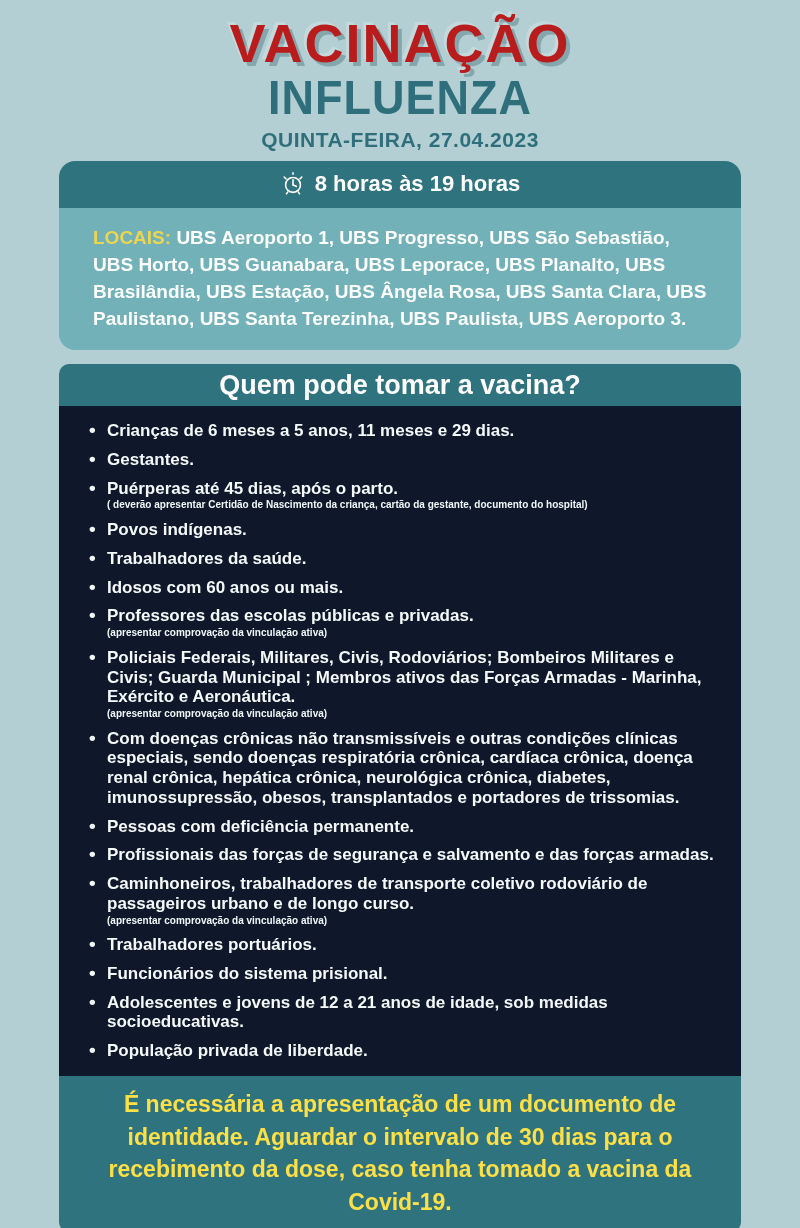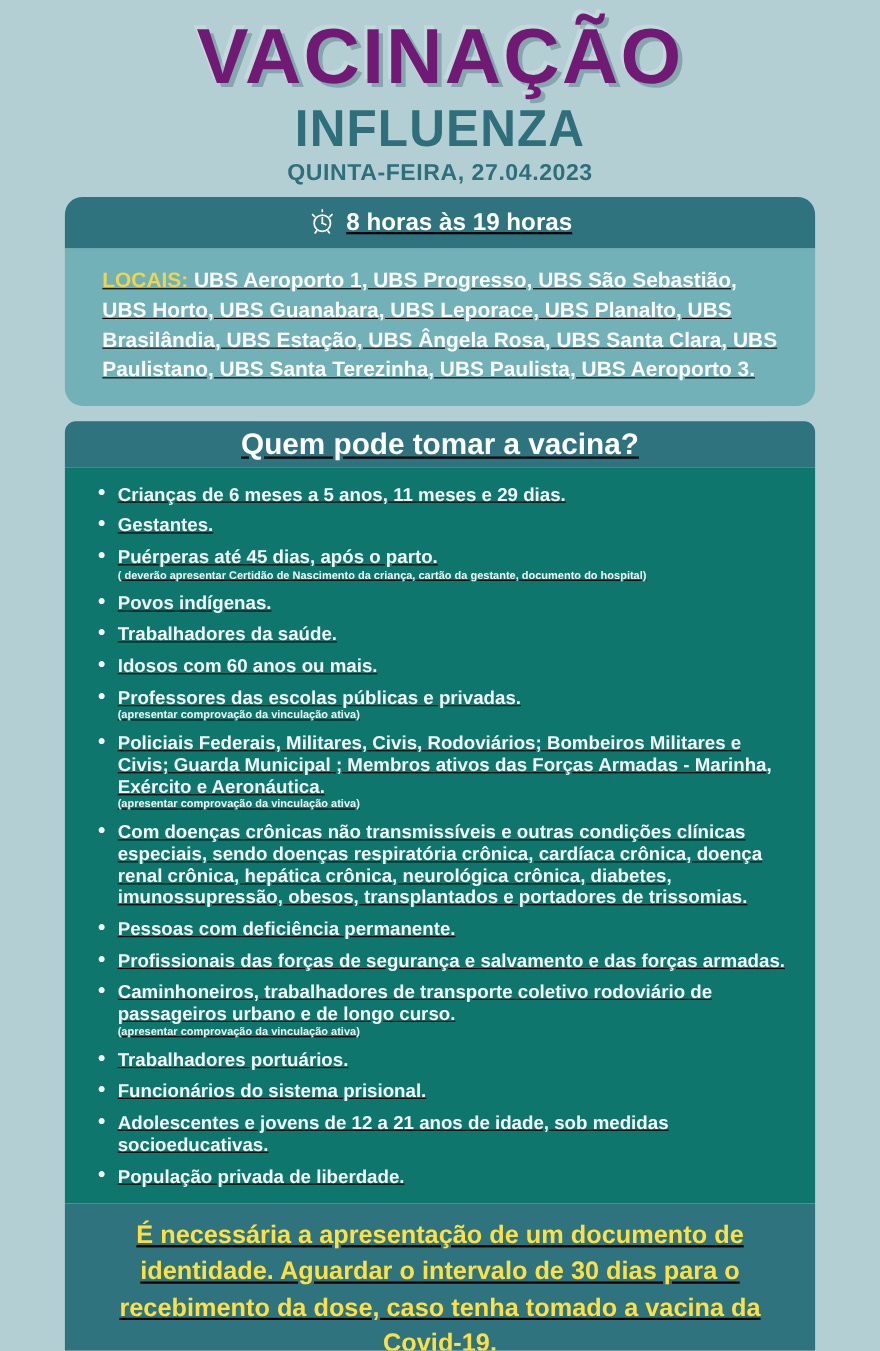--- a/index.html
+++ b/index.html
@@ -8,35 +8,35 @@
     position:relative;
     width:800px; height:1228px;
     margin:0 auto;
     background:#b3cfd3;
     font-family:"Liberation Sans", sans-serif;
     overflow:hidden;
   }
   
   .hd{ text-align:center; padding-top:14px; }
   .title{
-    font-size:71px; font-weight:900; letter-spacing:2px;
-    color:#701a75; line-height:1.08;
+    font-size:54px; font-weight:900; letter-spacing:2px;
+    color:#b91c1c; line-height:1.08;
     text-shadow:-3px -3px 0 rgba(255,255,255,.22), 4px 4px 0 rgba(23,77,88,.30);
   }
   .subtitle{
     font-size:45px; font-weight:800; letter-spacing:1px;
     color:#2f6f7b; line-height:1.05; margin-top:2px;
     transform:scaleY(1.05);
   }
   .dateline{
     font-size:21px; font-weight:800; letter-spacing:.5px;
     color:#2f6f7b; margin-top:6px;
   }
   
-  .card{ width:682px; margin:0 auto;text-decoration:underline; }
+  .card{ width:682px; margin:0 auto; }
   .card1{ margin-top:9px; }
   .bar{
     background:#2e737e; color:#fff; text-align:center;
   }
   .time-bar{
     border-radius:16px 16px 0 0;
     height:47px;
     display:flex; align-items:center; justify-content:center; gap:9px;
     font-size:22px; font-weight:700;
   }
@@ -50,21 +50,21 @@
     color:#fdfefe; font-size:19px; font-weight:700; line-height:1.43;
   }
   .locais-label{ color:#ecd64f; font-weight:800; }
   .card2{ margin-top:14px; }
   .elig-header{
     height:42px; line-height:42px;
     border-radius:10px 10px 0 0;
     font-size:27px; font-weight:700;
   }
   .list-panel{
-    background:#0f766e;
+    background:#0f172a;
     padding:15px 22px 6px 30px;
   }
   .list-panel ul{ list-style:none; }
   .list-panel li{
     position:relative; padding-left:18px;
     color:#f4fafa; font-size:17px; font-weight:600; line-height:1.16;
     margin-bottom:9px;
   }
   .list-panel li::before{
     content:"\2022";

